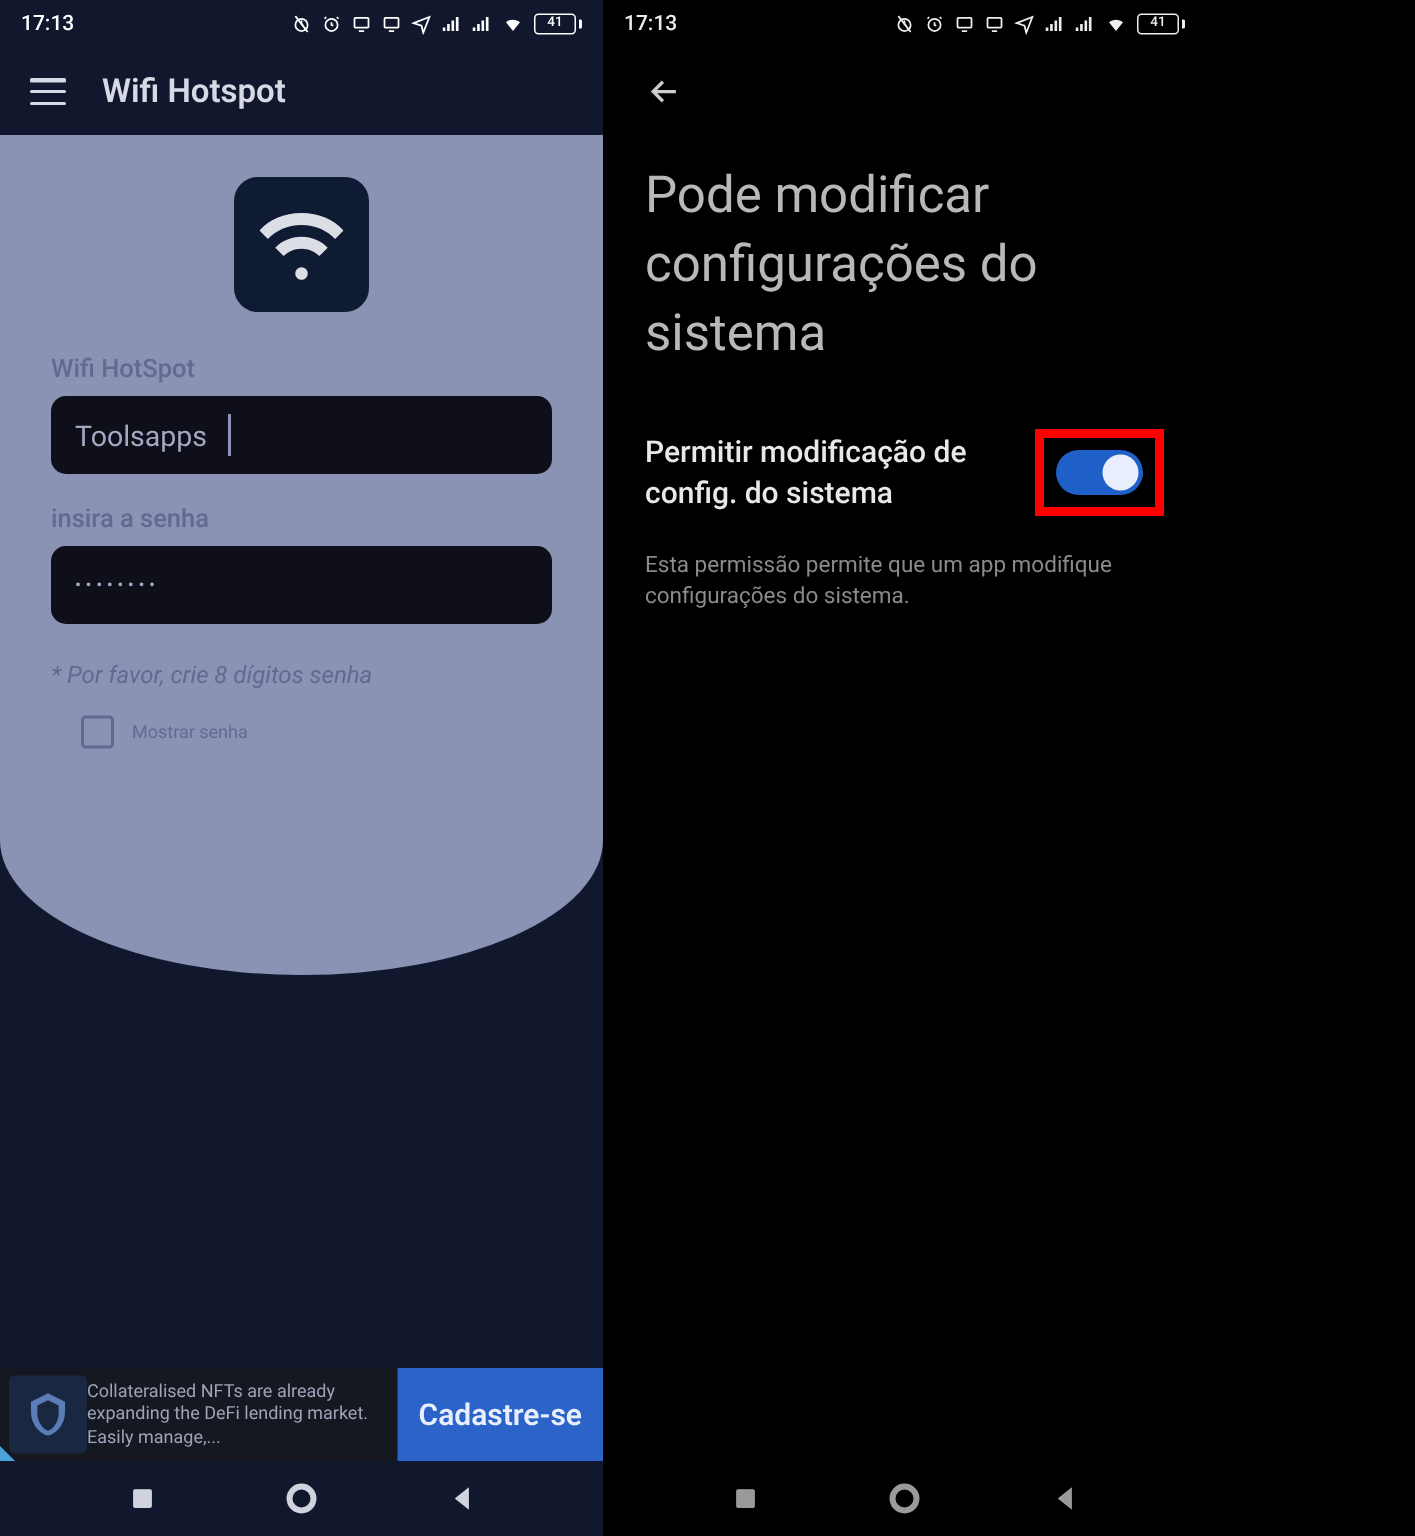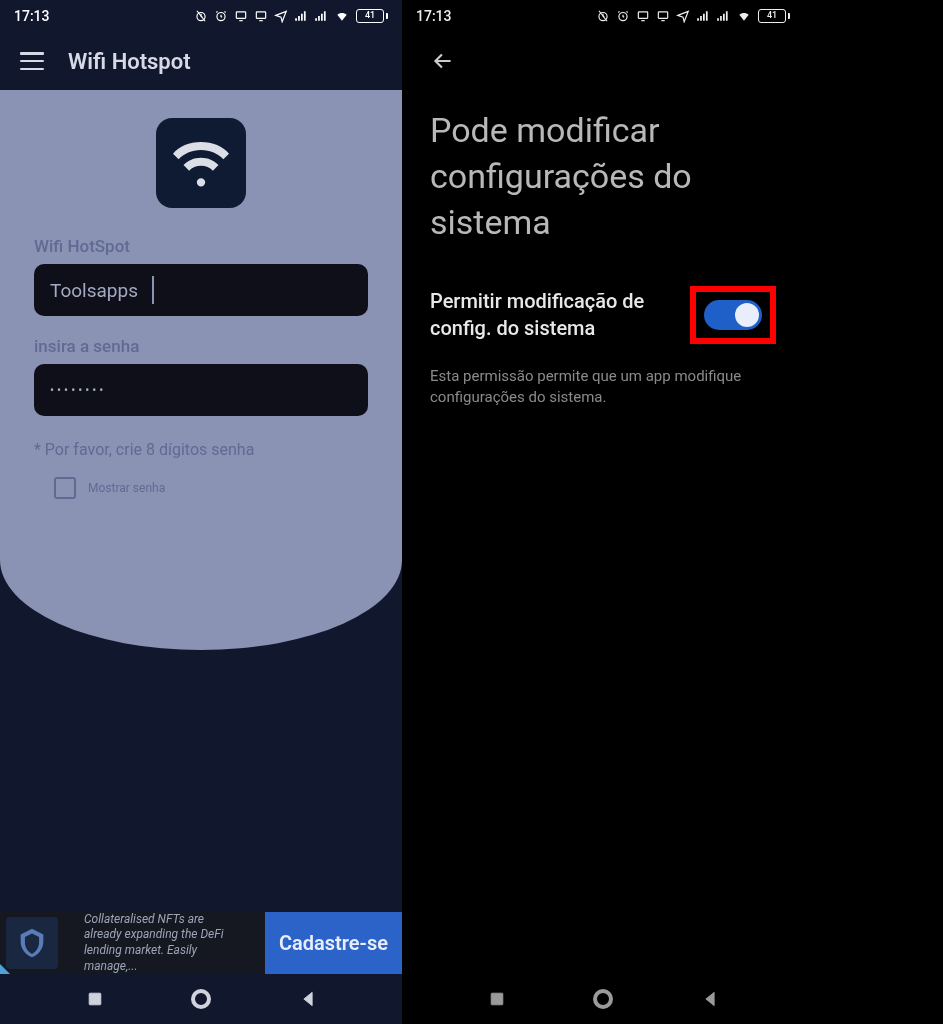--- a/index.html
+++ b/index.html
@@ -26,31 +26,31 @@
   
   .left-body { position:relative; height:calc(100% - 32px - 58px); }
   .curve-bg { position:absolute; top:0; left:0; right:0; height:560px; background:#8b93b5; border-bottom-left-radius:50% 90px; border-bottom-right-radius:50% 90px; }
   .left-content { position:relative; padding:28px 34px 0; }
   .wifi-icon-box { width:90px; height:90px; margin:0 auto 28px; background:#0f1b33; border-radius:16px; display:flex; align-items:center; justify-content:center; }
   .field-label { color:#606a93; font-size:17px; font-weight:500; margin-bottom:8px; }
   .text-input { width:100%; height:52px; background:#0f0f1a; border:none; border-radius:10px; color:#a3a9c2; font-size:19px; padding:0 16px; outline:none; margin-bottom:20px; }
   .input-wrap { position:relative; margin-bottom:20px; }
   .input-wrap .text-input { margin-bottom:0; }
   .cursor { position:absolute; top:12px; height:28px; width:2px; background:#8b93b5; }
-  .hint-row { color:#606a93; font-size:16px; margin:4px 0 18px; }
+  .hint-row { color:#606a93; font-size:16px; margin:4px 0 18px;font-style:italic; }
   .check-row { display:flex; align-items:center; gap:12px; padding-left:20px; }
   .checkbox { width:22px; height:22px; border:2px solid #606a93; border-radius:3px; cursor:pointer; }
   .check-label { color:#606a93; font-size:12px; }
 
   .create-highlight { position:absolute; left:32px; right:32px; bottom:222px; border:6px solid #ff0000; padding:16px 12px; }
   .create-btn { width:100%; height:56px; background:#214690; border:none; border-radius:28px; color:#d8dff1; font-size:18px; font-weight:600; letter-spacing:1px; cursor:pointer; }
 
   .ad-banner { position:absolute; left:0; right:0; height:62px; bottom:50px; display:flex; align-items:center; background:#151821; }
   .ad-icon { width:52px; height:52px; margin-left:6px; background:#1a2740; border-radius:4px; display:flex; align-items:center; justify-content:center; }
-  .ad-text { flex:1; padding:0 26px; color:#9da4b8; font-size:12px; line-height:1.3;font-style:italic; }
+  .ad-text { flex:1; padding:0 0; color:#9da4b8; font-size:12px; line-height:1.3; }
   .ad-cta { height:62px; padding:0 14px; background:#2b63c9; color:#e8eefc; font-size:20px; font-weight:600; display:flex; align-items:center; border:none; cursor:pointer; }
   .ad-tri { position:absolute; left:0; bottom:0; width:0; height:0; border-left:10px solid #4aa3d9; border-top:10px solid transparent; }
 
   
   .navbar { position:absolute; bottom:0; left:0; right:0; height:50px; display:flex; align-items:center; justify-content:space-evenly; }
   .phone-right .navbar .nav-shape { fill:#9a9a9a; stroke:#9a9a9a; }
   .phone-left .navbar .nav-shape { fill:#d0d3de; stroke:#d0d3de; }
   .phone-right .navbar .nav-circle { fill:none; stroke:#9a9a9a; stroke-width:4; }
   .phone-left .navbar .nav-circle { fill:none; stroke:#d0d3de; stroke-width:4; }
 

